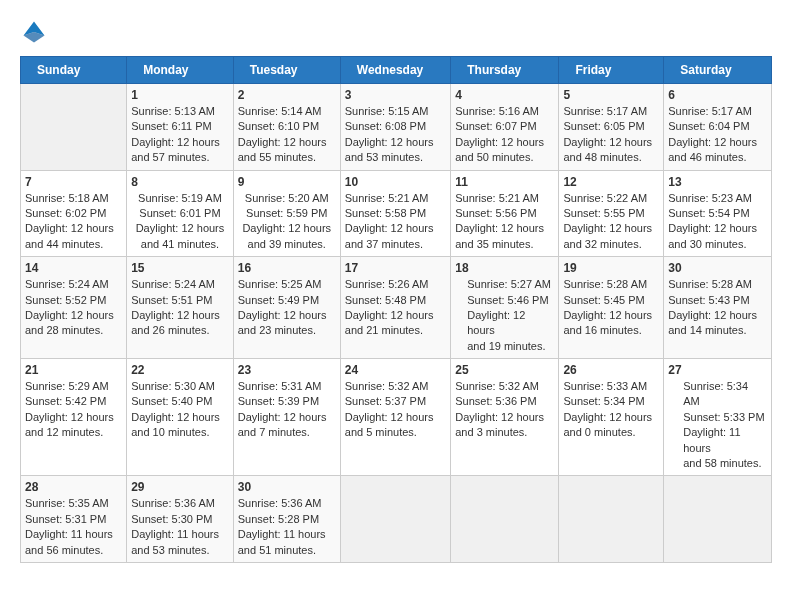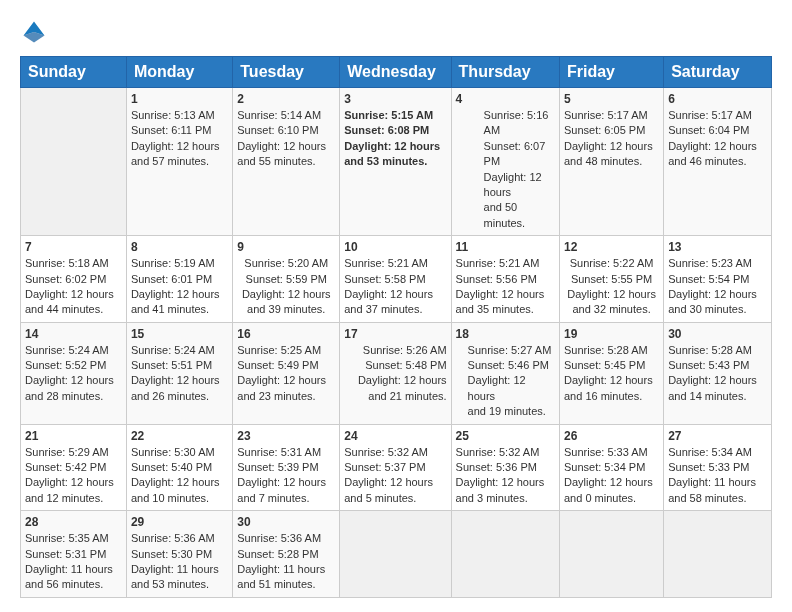--- a/index.html
+++ b/index.html
@@ -55,23 +55,23 @@
       margin-top: 2px;
     }
     table {
       width: 100%;
       border-collapse: collapse;
       font-size: 10px;
     }
     thead tr th {
       background-color: #2979c0;
       color: #fff;
-      font-size: 16px;
+      font-size: 12px;
       font-weight: bold;
-      padding: 6px 7px;
+      padding: 6px 16px;
       text-align: left;
       border: 1px solid #2264a8;
     }
     tbody tr td {
       vertical-align: top;
       border: 1px solid #ccc;
       padding: 4px 4px 4px 4px;
       width: 113px;
       height: 82px;
       background: #fff;
@@ -140,28 +140,28 @@
           </td>
           <td>
             <span class="day-number">2</span>
             <div class="day-info" style="white-space: pre-line;">Sunrise: 5:14 AM
 Sunset: 6:10 PM
 Daylight: 12 hours
 and 55 minutes.</div>
           </td>
           <td>
             <span class="day-number">3</span>
-            <div class="day-info" style="white-space: pre-line; font-weight: bold;">Sunrise: 5:15 AM
+            <div class="day-info" style="white-space: pre-line;">Sunrise: 5:15 AM
 Sunset: 6:08 PM
 Daylight: 12 hours
 and 53 minutes.</div>
           </td>
           <td>
             <span class="day-number">4</span>
-            <div class="day-info" style="white-space: pre-line; margin-left: 28px;">Sunrise: 5:16 AM
+            <div class="day-info" style="white-space: pre-line;">Sunrise: 5:16 AM
 Sunset: 6:07 PM
 Daylight: 12 hours
 and 50 minutes.</div>
           </td>
           <td>
             <span class="day-number">5</span>
             <div class="day-info" style="white-space: pre-line;">Sunrise: 5:17 AM
 Sunset: 6:05 PM
 Daylight: 12 hours
 and 48 minutes.</div>
@@ -177,21 +177,21 @@
         <tr>
           <td>
             <span class="day-number">7</span>
             <div class="day-info" style="white-space: pre-line;">Sunrise: 5:18 AM
 Sunset: 6:02 PM
 Daylight: 12 hours
 and 44 minutes.</div>
           </td>
           <td>
             <span class="day-number">8</span>
-            <div class="day-info" style="white-space: pre-line;">Sunrise: 5:19 AM
+            <div class="day-info" style="white-space: pre-line; text-align: center;">Sunrise: 5:19 AM
 Sunset: 6:01 PM
 Daylight: 12 hours
 and 41 minutes.</div>
           </td>
           <td>
             <span class="day-number">9</span>
             <div class="day-info" style="white-space: pre-line; text-align: center;">Sunrise: 5:20 AM
 Sunset: 5:59 PM
 Daylight: 12 hours
 and 39 minutes.</div>
@@ -205,21 +205,21 @@
           </td>
           <td>
             <span class="day-number">11</span>
             <div class="day-info" style="white-space: pre-line;">Sunrise: 5:21 AM
 Sunset: 5:56 PM
 Daylight: 12 hours
 and 35 minutes.</div>
           </td>
           <td>
             <span class="day-number">12</span>
-            <div class="day-info" style="white-space: pre-line; text-align: center;">Sunrise: 5:22 AM
+            <div class="day-info" style="white-space: pre-line;">Sunrise: 5:22 AM
 Sunset: 5:55 PM
 Daylight: 12 hours
 and 32 minutes.</div>
           </td>
           <td>
             <span class="day-number">13</span>
             <div class="day-info" style="white-space: pre-line;">Sunrise: 5:23 AM
 Sunset: 5:54 PM
 Daylight: 12 hours
 and 30 minutes.</div>
@@ -242,21 +242,21 @@
           </td>
           <td>
             <span class="day-number">16</span>
             <div class="day-info" style="white-space: pre-line;">Sunrise: 5:25 AM
 Sunset: 5:49 PM
 Daylight: 12 hours
 and 23 minutes.</div>
           </td>
           <td>
             <span class="day-number">17</span>
-            <div class="day-info" style="white-space: pre-line; text-align: right;">Sunrise: 5:26 AM
+            <div class="day-info" style="white-space: pre-line;">Sunrise: 5:26 AM
 Sunset: 5:48 PM
 Daylight: 12 hours
 and 21 minutes.</div>
           </td>
           <td>
             <span class="day-number">18</span>
             <div class="day-info" style="white-space: pre-line; margin-left: 12px;">Sunrise: 5:27 AM
 Sunset: 5:46 PM
 Daylight: 12 hours
 and 19 minutes.</div>
@@ -314,21 +314,21 @@
           </td>
           <td>
             <span class="day-number">26</span>
             <div class="day-info" style="white-space: pre-line;">Sunrise: 5:33 AM
 Sunset: 5:34 PM
 Daylight: 12 hours
 and 0 minutes.</div>
           </td>
           <td>
             <span class="day-number">27</span>
-            <div class="day-info" style="white-space: pre-line;">Sunrise: 5:34 AM
+            <div class="day-info" style="white-space: pre-line; margin-left: 15px;">Sunrise: 5:34 AM
 Sunset: 5:33 PM
 Daylight: 11 hours
 and 58 minutes.</div>
           </td>
         </tr>
         <tr>
           <td>
             <span class="day-number">28</span>
             <div class="day-info" style="white-space: pre-line;">Sunrise: 5:35 AM
 Sunset: 5:31 PM

